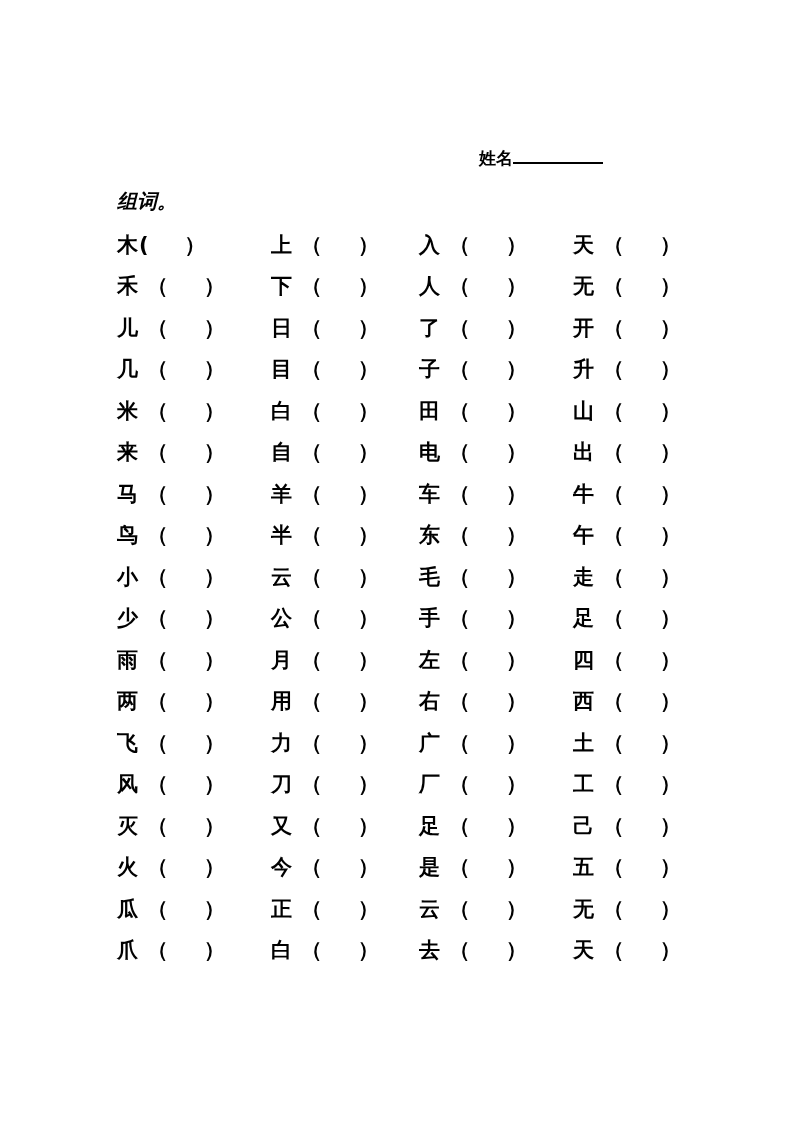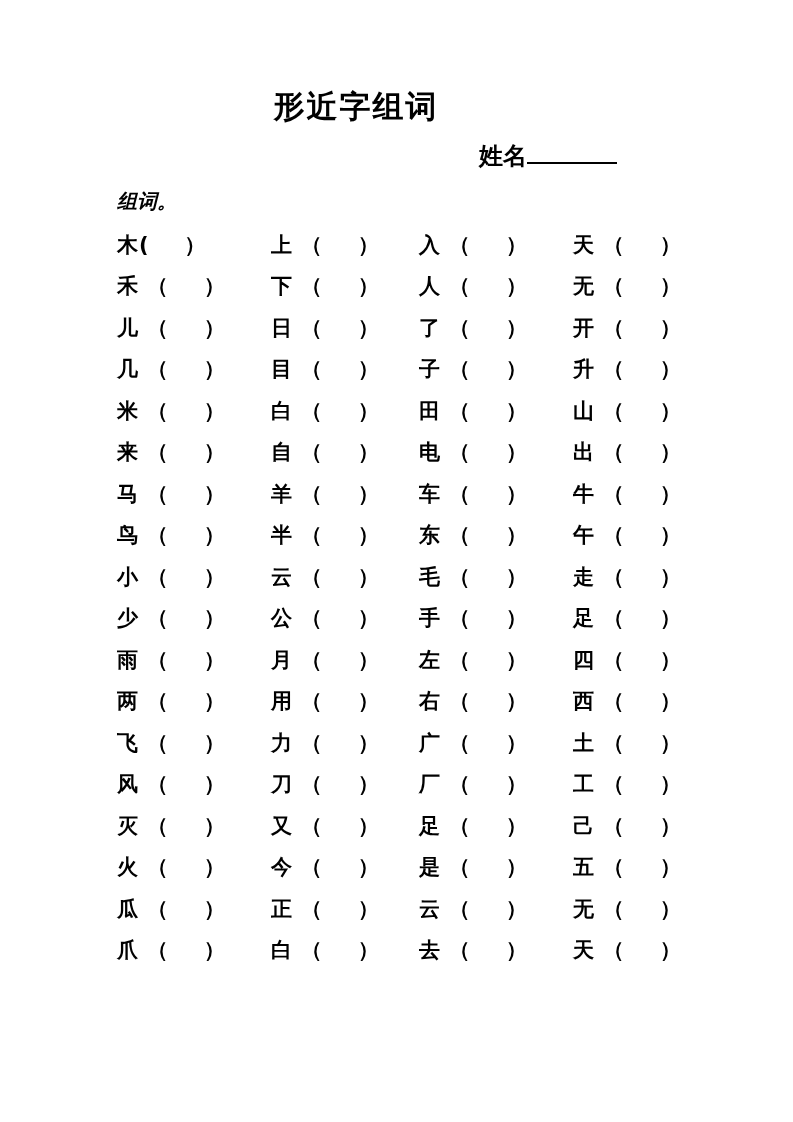--- a/index.html
+++ b/index.html
@@ -21,21 +21,21 @@
     font-family: "DejaVu Serif", serif;
     font-weight: bold;
     font-size: 31px;
     letter-spacing: 2px;
     white-space: nowrap;
   }
   .name-line {
     position: absolute;
     top: 144px;
     left: 479px;
-    font-size: 24px;
+    font-size: 17px;
     font-weight: bold;
     white-space: nowrap;
     line-height: 24px;
   }
   .name-blank {
     display: inline-block;
     width: 90px;
     height: 18px;
     border-bottom: 2px solid #000;
     vertical-align: baseline;
@@ -71,21 +71,20 @@
   .cell .open-paren { margin-left: 9px; }
   .cell.tight .open-paren { margin-left: 1px; }
   .cell .answer-space { display: inline-block; width: 36px; }
   .paren { font-weight: bold; }
 </style>
 </head>
 <body>
 
 <div class="page">
 
-  <div class="title">形近字组词</div>
 
   <div class="name-line">
     <span>姓名</span><span class="name-blank"></span>
   </div>
 
   <div class="section-label">组词。</div>
 
   <div class="grid">
       <div class="grid-row">
         <div class="cell tight">

